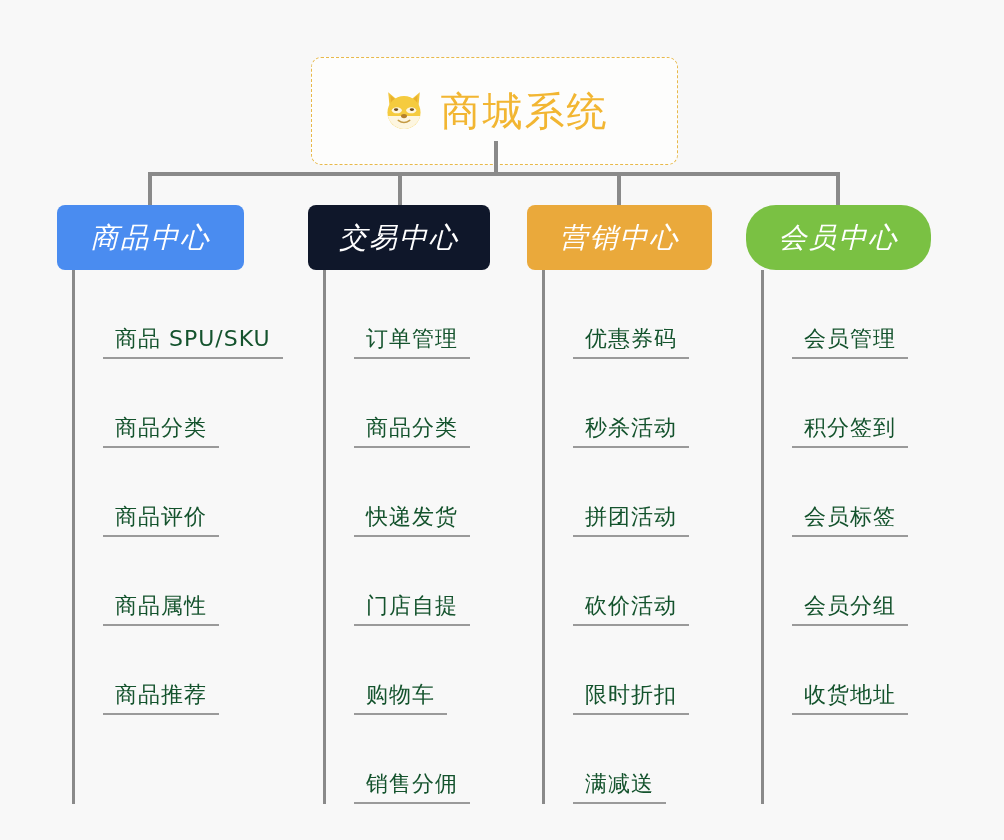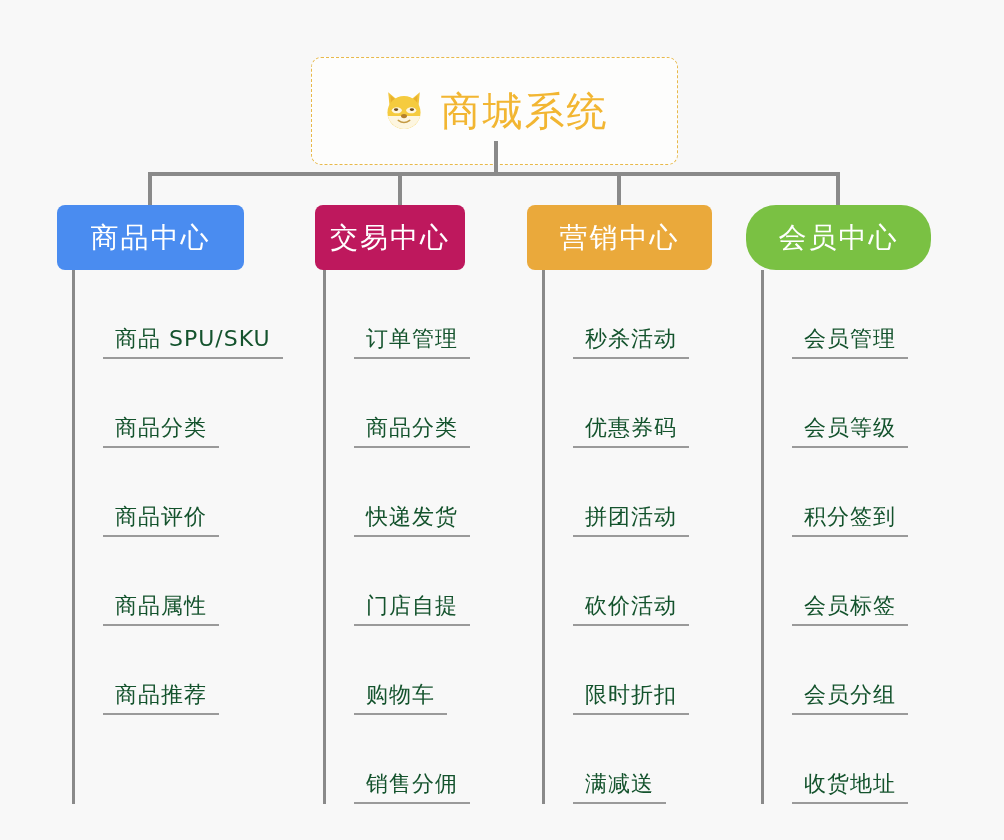--- a/index.html
+++ b/index.html
@@ -81,20 +81,21 @@
     position: absolute;
     top: 205px;
   }
   .cat-box {
     box-sizing: border-box;
     height: 65px;
     border-radius: 8px;
     display: flex;
     align-items: center;
     justify-content: center;
+    font-style: italic;
   }
   .cat-label {
     font-size: 28px;
     color: #ffffff;
     letter-spacing: 2px;
     white-space: nowrap;
   }
 
   .branch {
     position: relative;
@@ -185,21 +186,21 @@
             <span class="leaf-inner"><span class="leaf-label">商品属性</span></span>
           </li>
         <li class="leaf">
             <span class="leaf-inner"><span class="leaf-label">商品推荐</span></span>
           </li>
       </ul>
     </div>
   </div>
 
   <div class="column" style="left:308px;">
-    <div class="cat-box" style="width: 150px; background: #be185d; margin-left: 7px;">
+    <div class="cat-box" style="width: 182px; background: #0f172a;">
       <span class="cat-label">交易中心</span>
     </div>
     <div class="branch">
       <div class="spine" style="height: 534px; background: rgb(138, 138, 138);"></div>
       <ul class="leaf-list">
         <li class="leaf">
             <span class="leaf-inner"><span class="leaf-label">订单管理</span></span>
           </li>
         <li class="leaf">
             <span class="leaf-inner"><span class="leaf-label">商品分类</span></span>
@@ -221,24 +222,24 @@
   </div>
 
   <div class="column" style="left:527px;text-align:right;">
     <div class="cat-box" style="width: 185px; background: rgb(234, 169, 59);">
       <span class="cat-label">营销中心</span>
     </div>
     <div class="branch">
       <div class="spine" style="height: 534px; background: rgb(138, 138, 138);"></div>
       <ul class="leaf-list">
         <li class="leaf">
+            <span class="leaf-inner"><span class="leaf-label">优惠券码</span></span>
+          </li>
+        <li class="leaf">
             <span class="leaf-inner"><span class="leaf-label">秒杀活动</span></span>
-          </li>
-        <li class="leaf">
-            <span class="leaf-inner"><span class="leaf-label">优惠券码</span></span>
           </li>
         <li class="leaf">
             <span class="leaf-inner"><span class="leaf-label">拼团活动</span></span>
           </li>
         <li class="leaf">
             <span class="leaf-inner"><span class="leaf-label">砍价活动</span></span>
           </li>
         <li class="leaf">
             <span class="leaf-inner"><span class="leaf-label">限时折扣</span></span>
           </li>
@@ -253,23 +254,20 @@
     <div class="cat-box" style="width: 185px; background: rgb(122, 193, 67); border-radius: 30px;">
       <span class="cat-label">会员中心</span>
     </div>
     <div class="branch">
       <div class="spine" style="height: 534px; background: rgb(138, 138, 138);"></div>
       <ul class="leaf-list">
         <li class="leaf">
             <span class="leaf-inner"><span class="leaf-label">会员管理</span></span>
           </li>
         <li class="leaf">
-            <span class="leaf-inner"><span class="leaf-label">会员等级</span></span>
-          </li>
-        <li class="leaf">
             <span class="leaf-inner"><span class="leaf-label">积分签到</span></span>
           </li>
         <li class="leaf">
             <span class="leaf-inner"><span class="leaf-label">会员标签</span></span>
           </li>
         <li class="leaf">
             <span class="leaf-inner"><span class="leaf-label">会员分组</span></span>
           </li>
         <li class="leaf">
             <span class="leaf-inner"><span class="leaf-label">收货地址</span></span>

